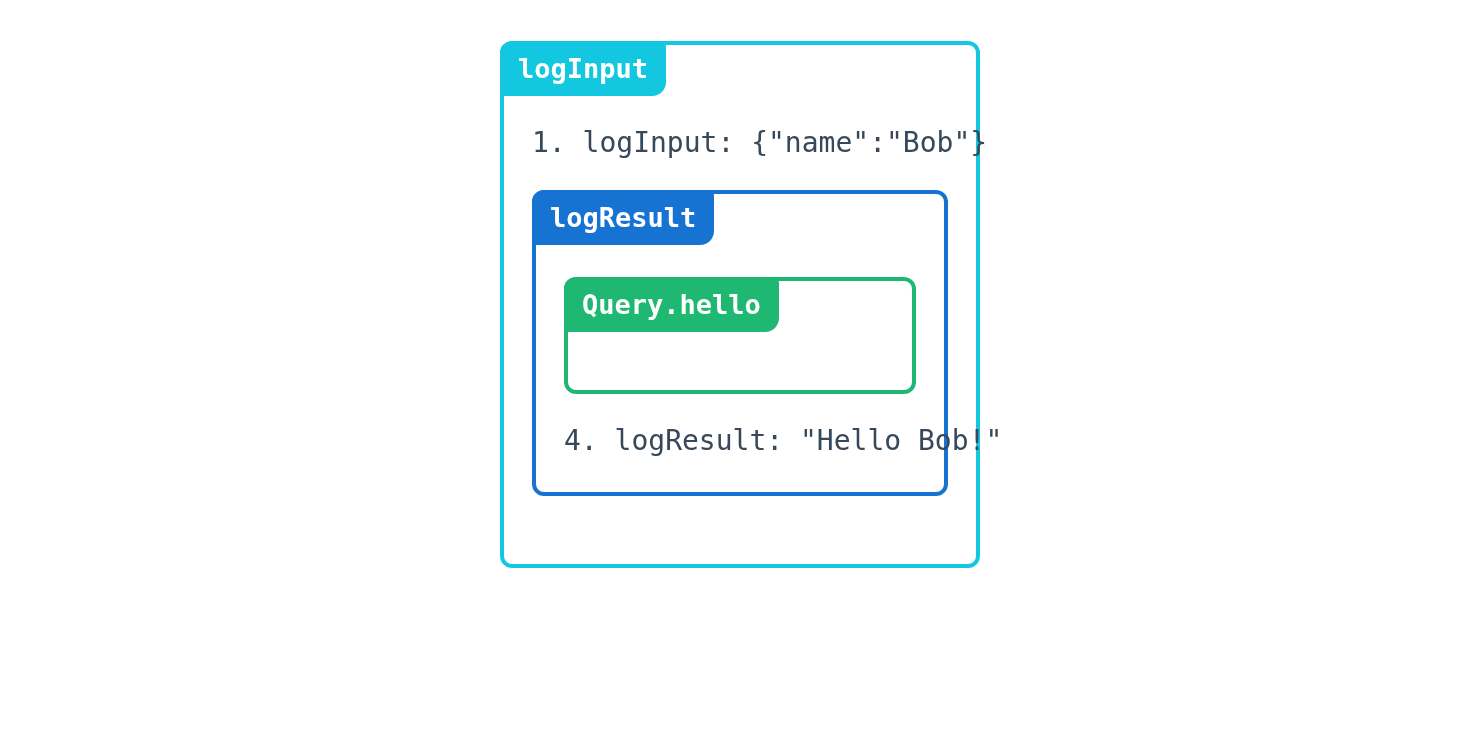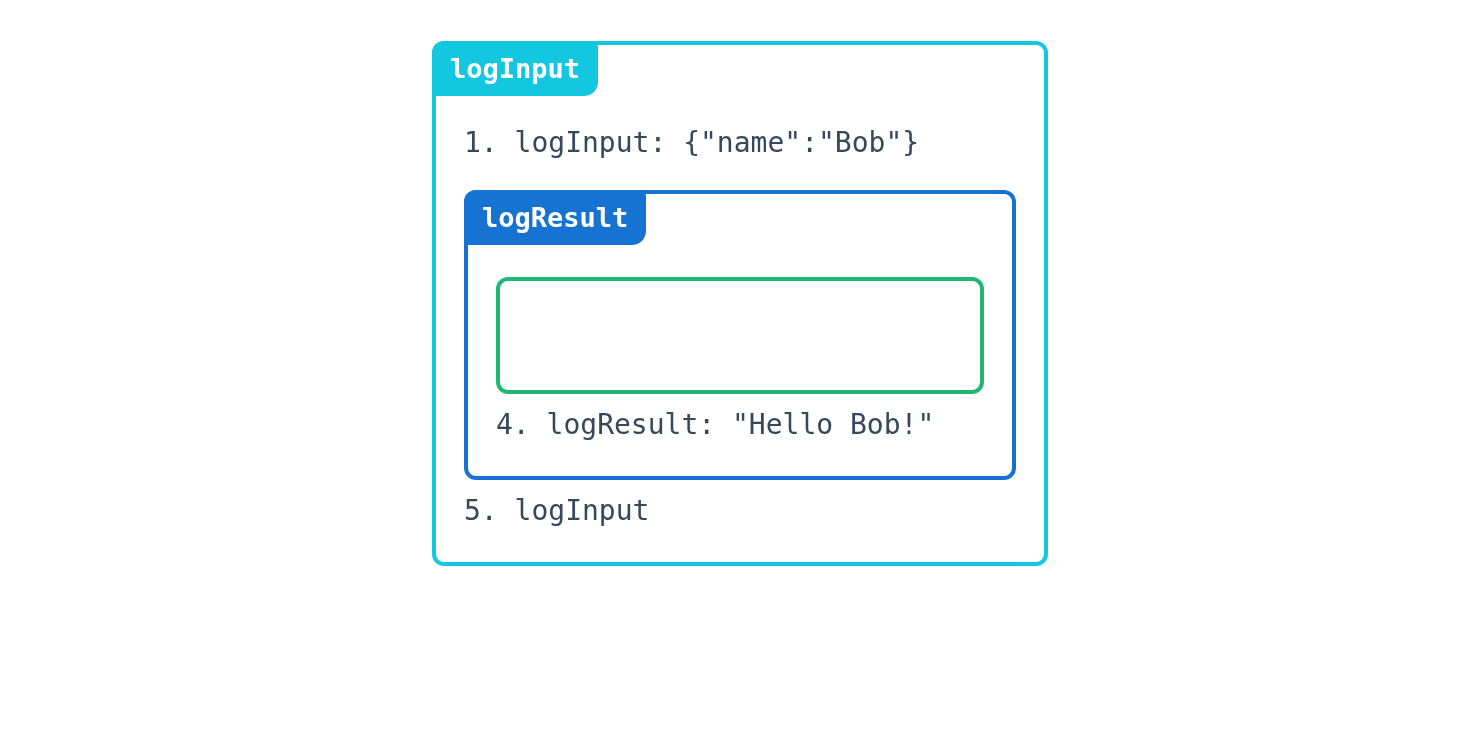--- a/index.html
+++ b/index.html
@@ -44,25 +44,25 @@
     font-size: 28px;
     line-height: 30px;
     color: #36485a;
     white-space: pre;
     margin: 0 0 32px 0;
   }
   .line:last-child {
     margin-bottom: 0;
   }
   .box .box {
-    margin-bottom: 16px;
+    margin-bottom: 32px;
   }
   
   .box-loginput {
-    width: 616px;
+    width: 480px;
     margin: 41px auto 0 auto;
     border-color: #12c7df;
   }
   .box-loginput > .box-label { background: #12c7df; }
   
   .box-logresult {
     border-color: #1673d2;
   }
   .box-logresult > .box-label { background: #1673d2; }
   
@@ -80,22 +80,22 @@
   <div class="box box-loginput">
     <div class="box-label">logInput</div>
 
     <div class="line">1. logInput: {"name":"Bob"}</div>
 
     <div class="box box-logresult">
       <div class="box-label">logResult</div>
 
 
       <div class="box box-queryhello">
+        <div class="box-label">Query.hello</div>
 
       </div>
 
       <div class="line">4. logResult: "Hello Bob!"</div>
     </div>
 
-    <div class="line">5. logInput</div>
   </div>
 
 </div>
 
 </body></html>

